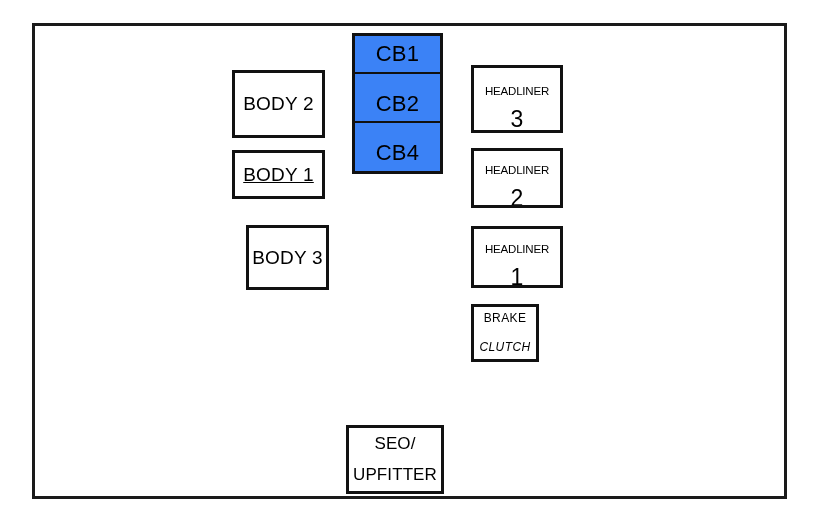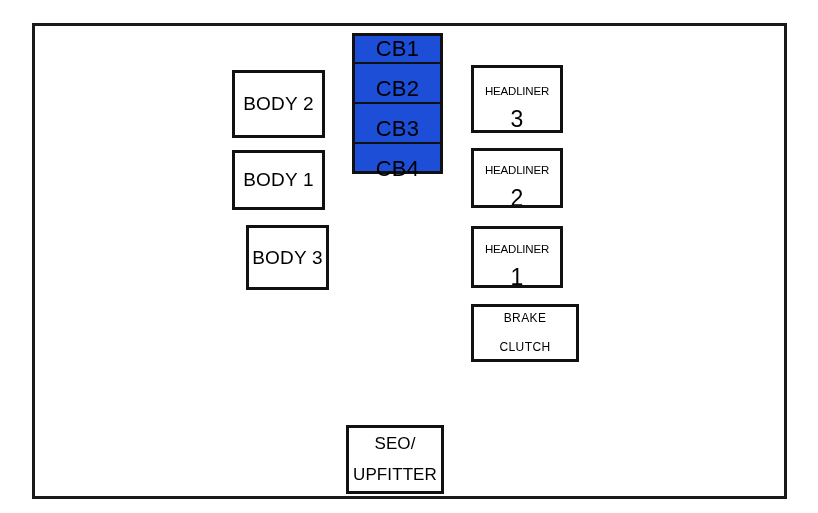--- a/index.html
+++ b/index.html
@@ -57,21 +57,21 @@
 
   
   #cb-stack {
     position: absolute;
     left: 352px;
     top: 33px;
     width: 91px;
     height: 141px;
     box-sizing: border-box;
     border: 3px solid #111111;
-    background: #1d4ed8;
+    background: #3b82f6;
     display: flex;
     flex-direction: column;
     gap: 12px;
   }
   .cb-cell {
     flex: 1 1 0;
     display: flex;
     align-items: center;
     justify-content: center;
     font-size: 22px;
@@ -103,20 +103,21 @@
   }
 
   
   .two-line-box .tl-line {
     font-size: 12px;
     letter-spacing: 0.4px;
     display: block;
   }
   .two-line-box .tl-line + .tl-line {
     margin-top: 16px;
+    font-style: italic;
   }
 
   
   #seo-upfitter-box .su-line {
     font-size: 17px;
     display: block;
     letter-spacing: 0.1px;
   }
   #seo-upfitter-box .su-line + .su-line {
     margin-top: 13px;
@@ -126,37 +127,34 @@
 <body>
 
 <div id="canvas">
 
   <div id="panel-frame"></div>
 
   <div class="fuse-box body-box" style="left:232px; top:70px; width:93px; height:68px;">
     <span>BODY 2</span>
   </div>
 
-  <div class="fuse-box body-box" style="left:232px; top:150px; width:93px; height:60px;">
+  <div class="fuse-box body-box" style="left:232px; top:150px; width:93px; height:49px;text-decoration:underline;">
     <span>BODY 1</span>
   </div>
 
   <div class="fuse-box body-box" style="left:228px; top:225px; width:83px; height:65px;margin-left:18px;">
     <span>BODY 3</span>
   </div>
 
   <div id="cb-stack">
     <div class="cb-cell">
       <span>CB1</span>
     </div>
     <div class="cb-cell">
       <span>CB2</span>
-    </div>
-    <div class="cb-cell">
-      <span>CB3</span>
     </div>
     <div class="cb-cell">
       <span>CB4</span>
     </div>
   </div>
 
   <div class="fuse-box headliner-box" style="left:471px; top:65px; width:92px; height:68px;">
     <span class="hl-label">HEADLINER</span>
     <span class="hl-number">3</span>
   </div>
@@ -164,21 +162,21 @@
   <div class="fuse-box headliner-box" style="left:471px; top:148px; width:92px; height:60px;">
     <span class="hl-label">HEADLINER</span>
     <span class="hl-number">2</span>
   </div>
 
   <div class="fuse-box headliner-box" style="left:471px; top:226px; width:92px; height:62px;">
     <span class="hl-label">HEADLINER</span>
     <span class="hl-number">1</span>
   </div>
 
-  <div class="fuse-box two-line-box" style="left:471px; top:304px; width:108px; height:58px;">
+  <div class="fuse-box two-line-box" style="left:471px; top:304px; width:68px; height:58px;">
     <span class="tl-line">BRAKE</span>
     <span class="tl-line">CLUTCH</span>
   </div>
 
   <div id="seo-upfitter-box" class="fuse-box" style="left:346px; top:425px; width:98px; height:69px;">
     <span class="su-line">SEO/</span>
     <span class="su-line">UPFITTER</span>
   </div>
 
 </div>

